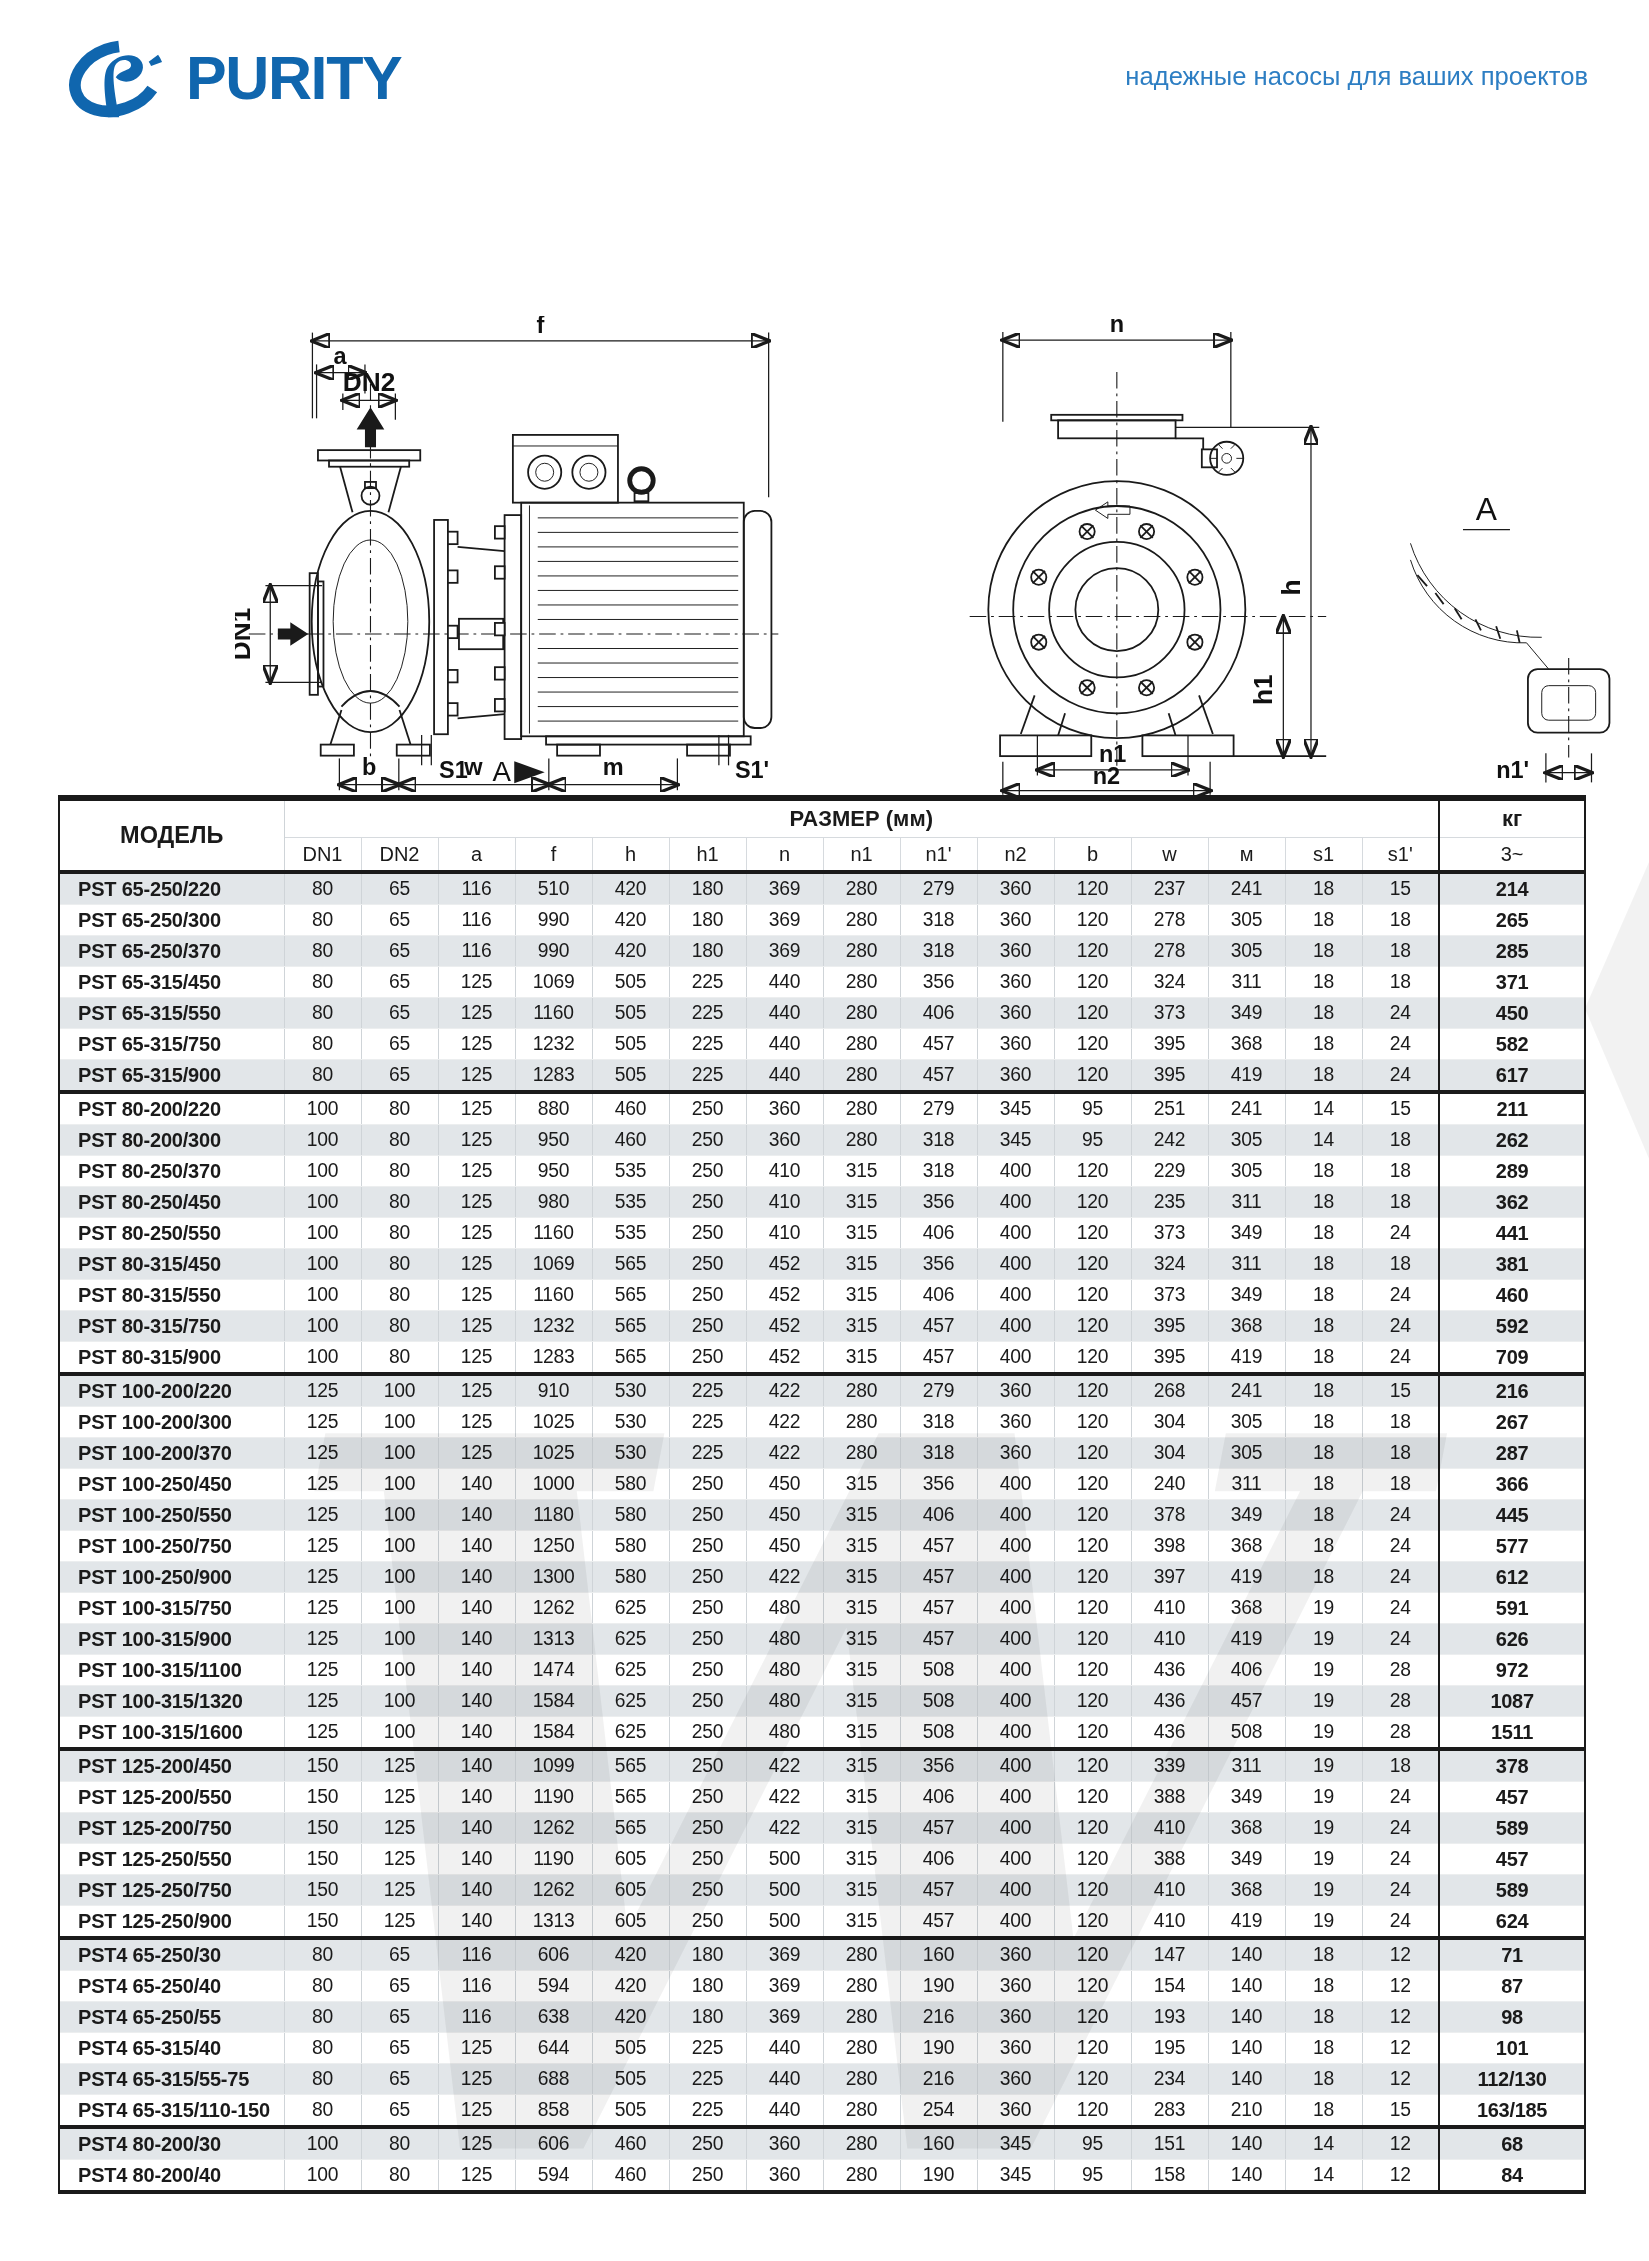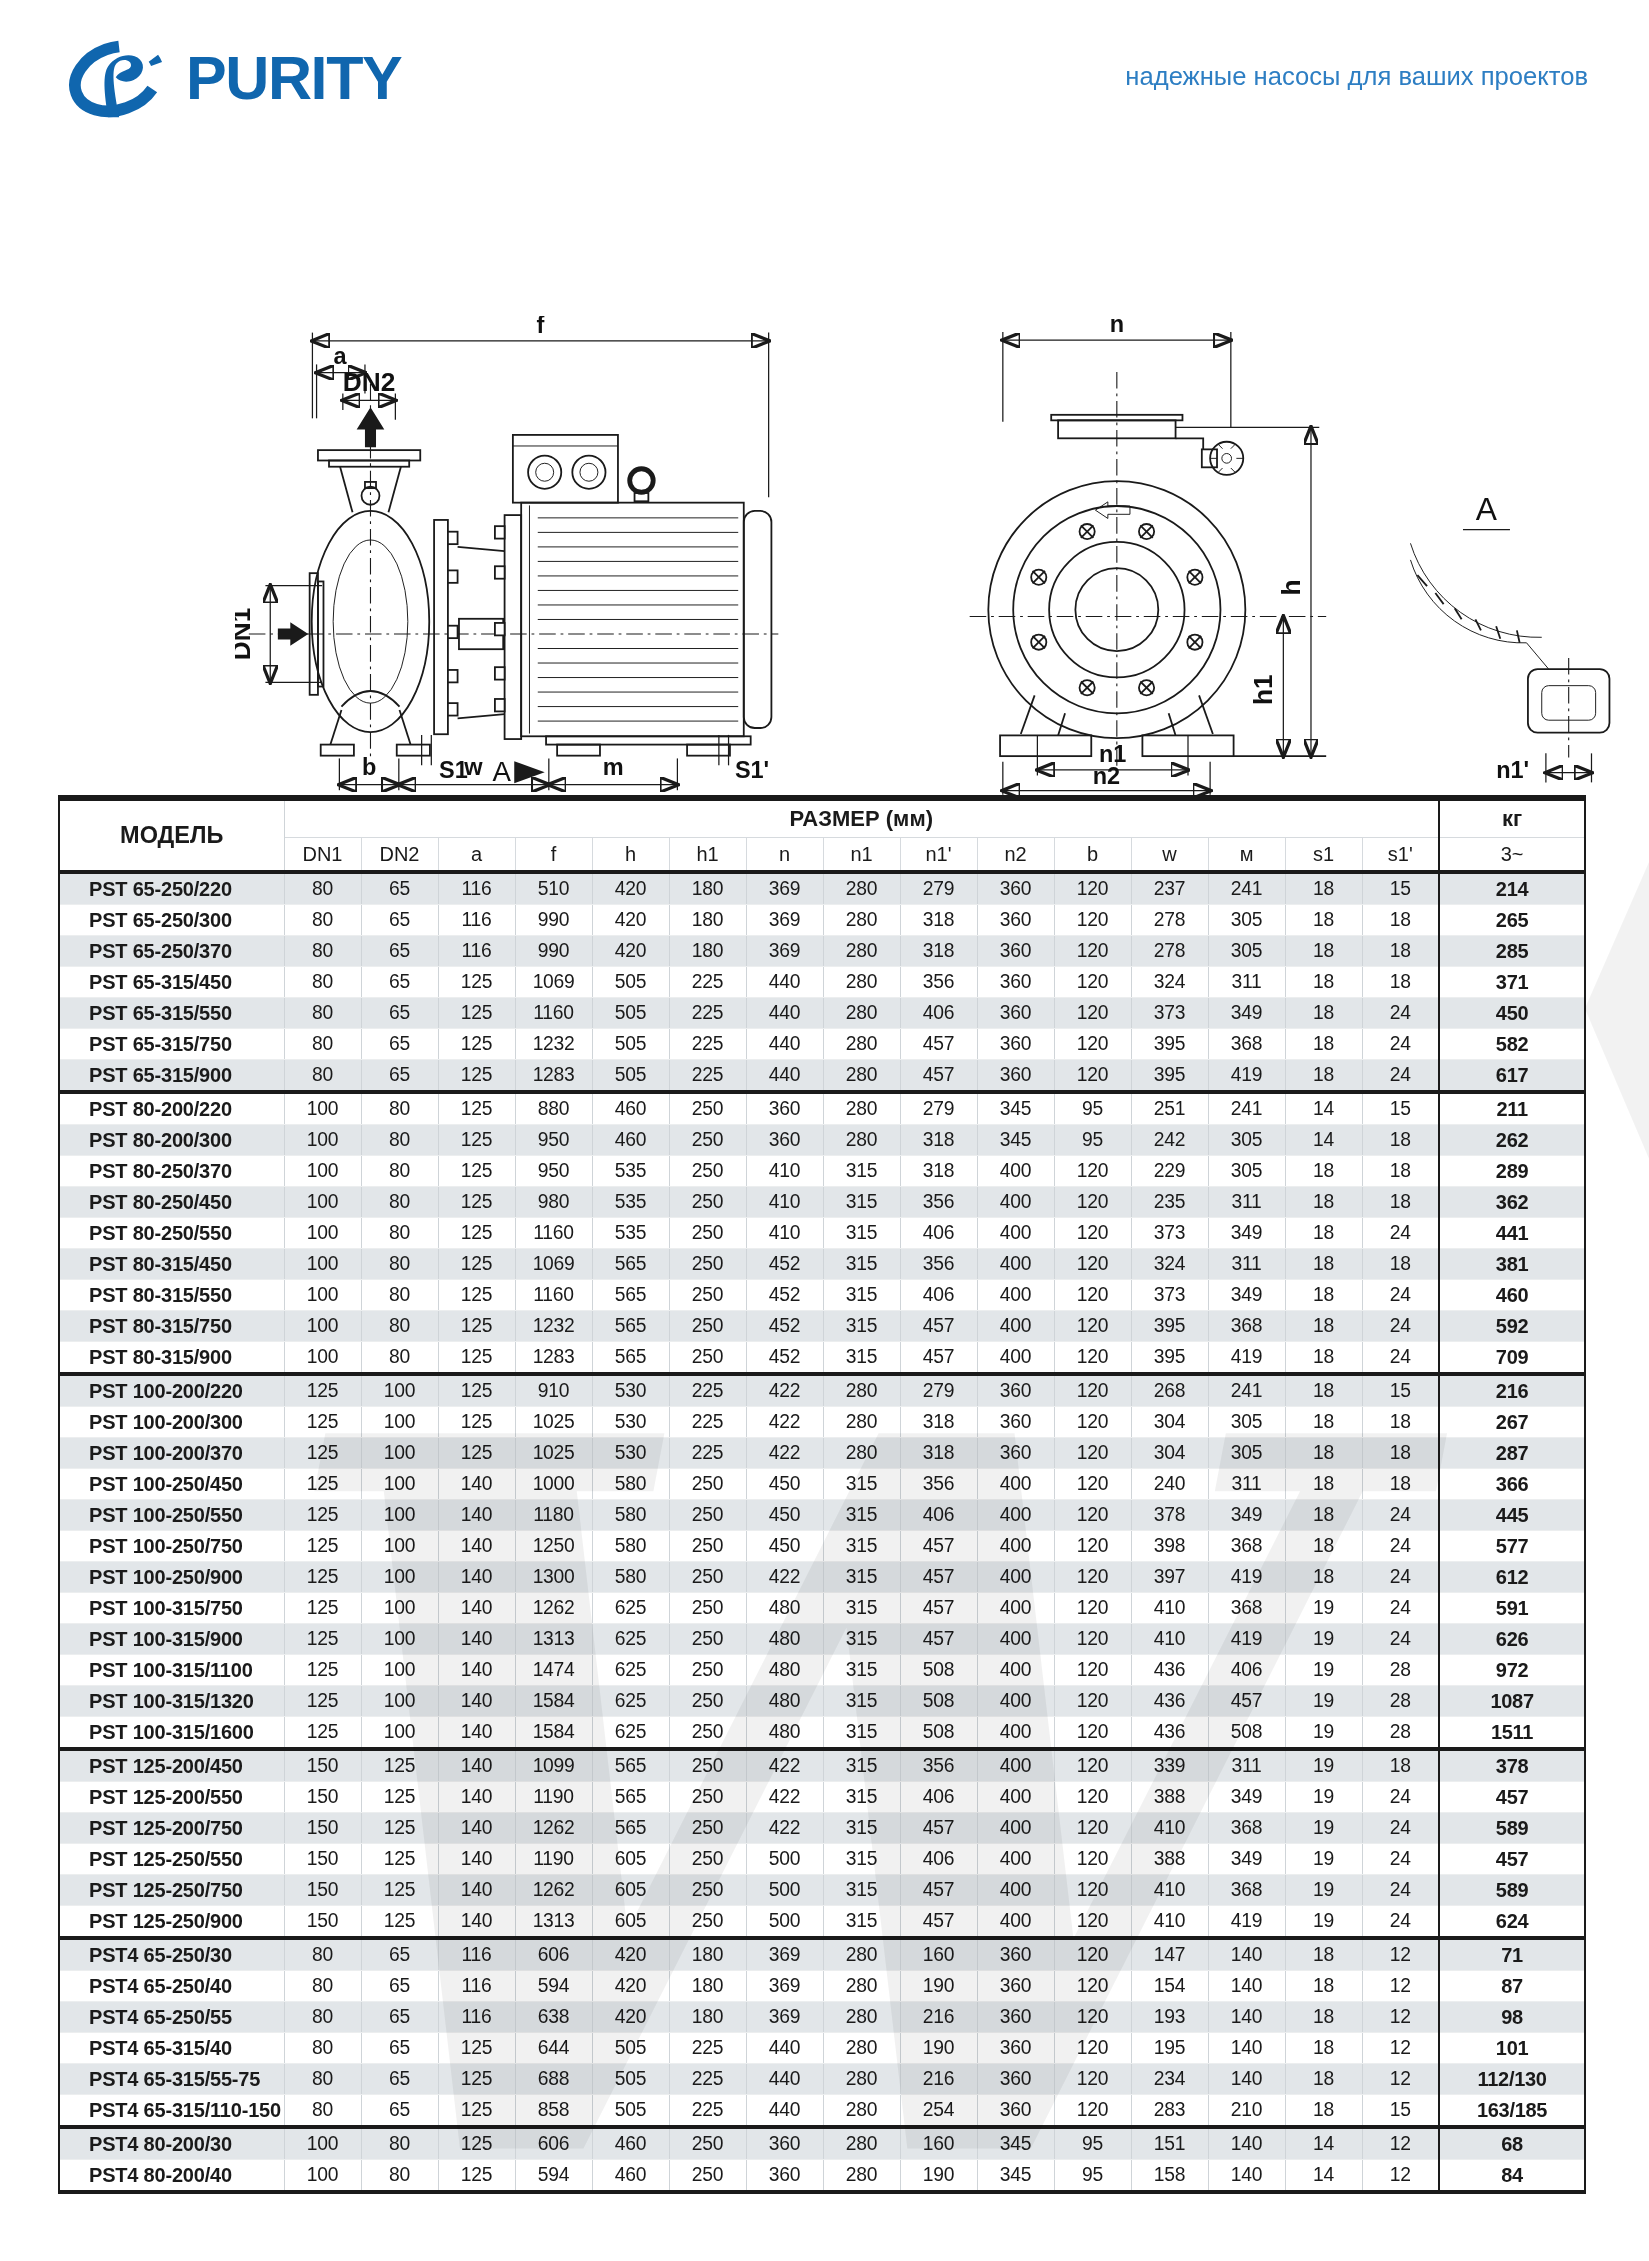--- a/index.html
+++ b/index.html
@@ -32,21 +32,21 @@
   .th-size{font-size:22px;height:36px;border-bottom:0.7px solid #d6dade;}
   .th-kg{font-size:22px;border-left:2.8px solid #1a1a1a;border-bottom:0.7px solid #d6dade;}
   .colh{font-size:20px;font-weight:normal;height:32px;border-left:0.7px solid #d6dade;
         border-bottom:4.1px solid #1a1a1a;}
   .colh:first-of-type{border-left:none;}
   .kgsub{font-size:20px;font-weight:normal;height:32px;border-left:2.8px solid #1a1a1a;
         border-bottom:4.1px solid #1a1a1a;}
   tbody td{height:30px;font-size:19.3px;text-align:center;letter-spacing:-0.3px;
         border-bottom:0.7px solid #eceeef;}
   tbody td.val{border-left:0.7px solid #cfd4d8;}
-  tbody td.model{text-align:left;padding-left:29px;font-weight:bold;font-size:20px;letter-spacing:-0.2px;}
+  tbody td.model{text-align:left;padding-left:18px;font-weight:bold;font-size:20px;letter-spacing:-0.2px;}
   tbody td.weight{font-weight:bold;font-size:20px;border-left:2.8px solid #1a1a1a;margin-left:17px;}
   tr.shade td{background:#e2e6e9;}
   tr.group-end td{border-bottom:4.1px solid #1a1a1a;}
   
   .watermark{position:absolute;left:0;top:0;pointer-events:none;}
 </style>
 </head>
 <body>
 
 <div class="page">

